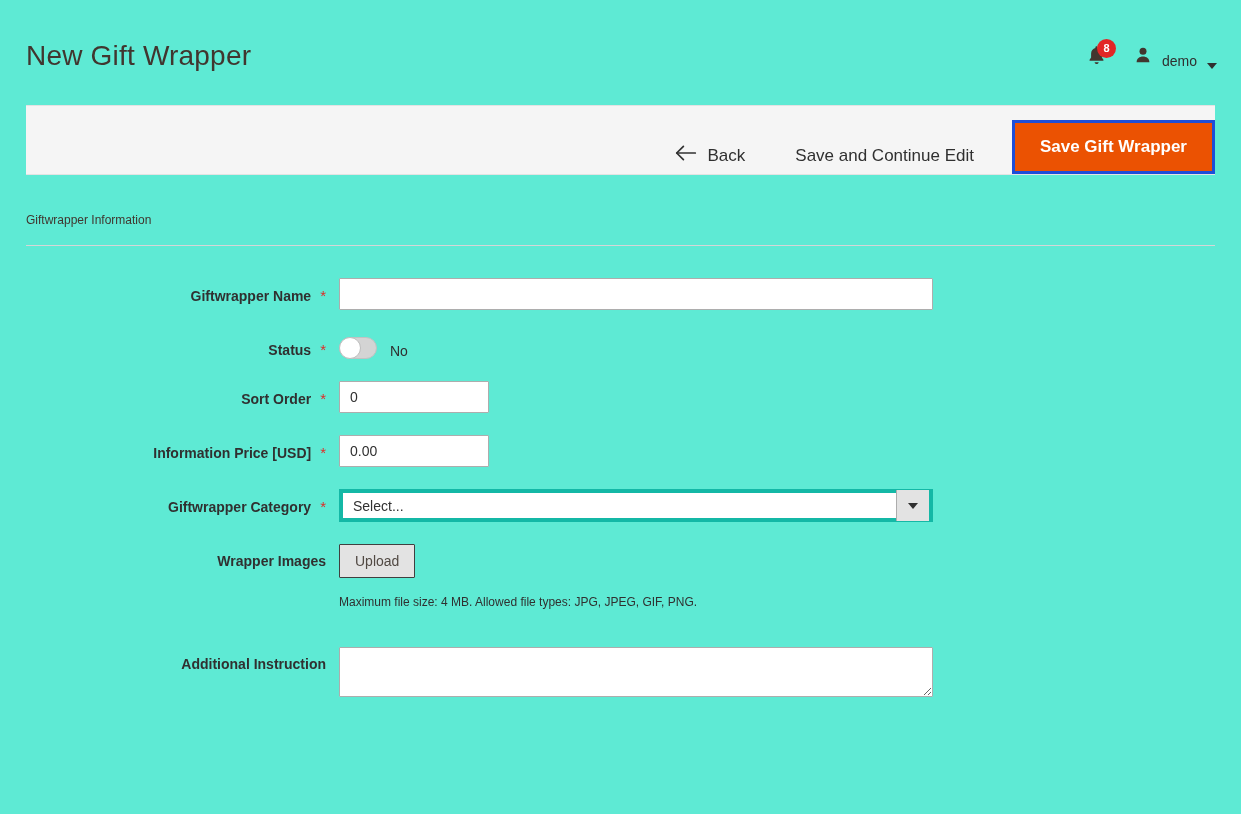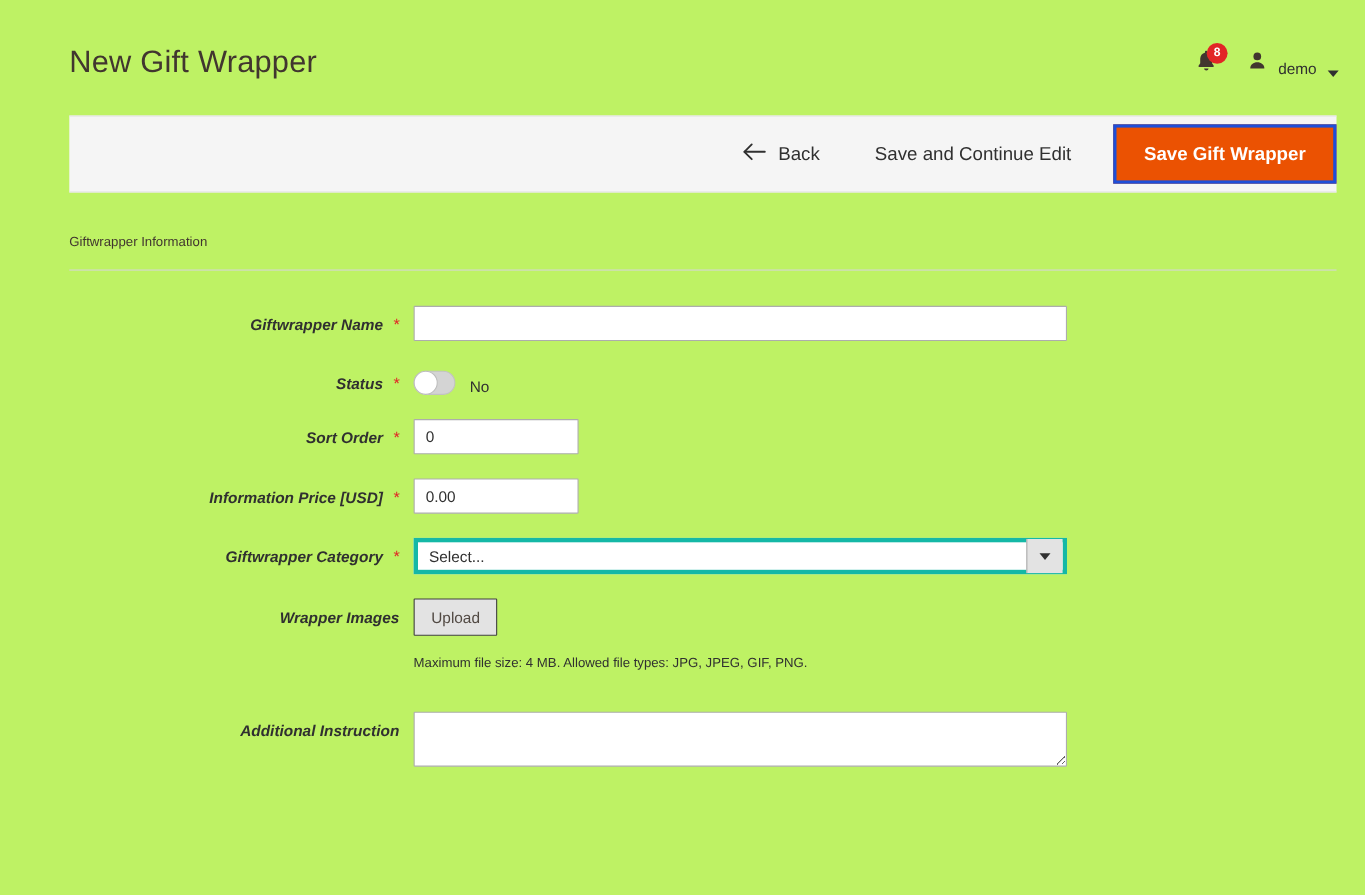--- a/index.html
+++ b/index.html
@@ -4,21 +4,21 @@
 <style>
   * { box-sizing: border-box; }
   html, body {
     margin: 0; padding: 0;
     width: 1241px; height: 814px;
     background: #ffffff;
     font-family: "Liberation Sans", sans-serif;
     color: #303030;
     overflow: hidden;
   }
-  .page { position: relative; width: 1241px; height: 814px; background: #bef264; padding-left: 37px; }
+  .page { position: relative; width: 1241px; height: 814px; background: #5eead4; }
 
   
   .page-header {
     position: relative;
     height: 105px;
     padding: 0 26px;
   }
   .page-title {
     position: absolute;
     left: 26px; top: 40px;
@@ -76,21 +76,21 @@
 
   
   .page-actions {
     position: relative;
     margin: 0 26px;
     height: 70px;
     background: #f5f5f5;
     border-top: 1px solid #e3e3e3;
     border-bottom: 1px solid #e3e3e3;
     display: flex;
-    align-items: center;
+    align-items: flex-end;
     justify-content: flex-end;
     gap: 0;
     padding-right: 0;
   }
   .btn-back {
     display: inline-flex;
     align-items: center;
     gap: 11px;
     background: transparent;
     border: none;
@@ -152,21 +152,20 @@
   .field-label {
     width: 300px;
     flex: 0 0 300px;
     text-align: right;
     font-size: 14px;
     font-weight: 600;
     color: #303030;
     padding-top: 9px;
     padding-right: 0;
     white-space: nowrap;
-    font-style: italic;
   }
   .req {
     color: #e02b27;
     font-weight: 400;
     margin-left: 9px;
     font-size: 15px;
   }
   .field-control {
     padding-left: 13px;
     flex: 1 1 auto;

